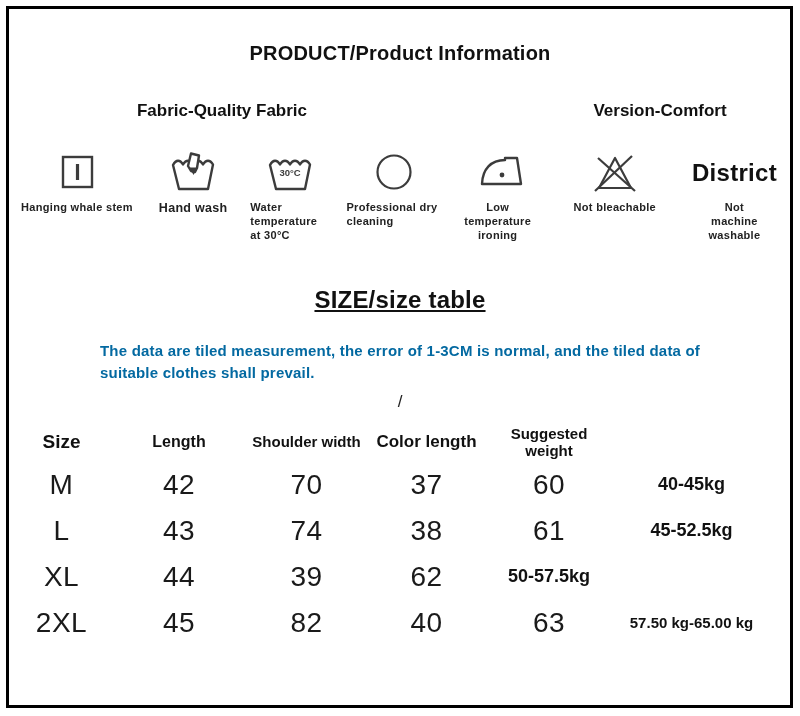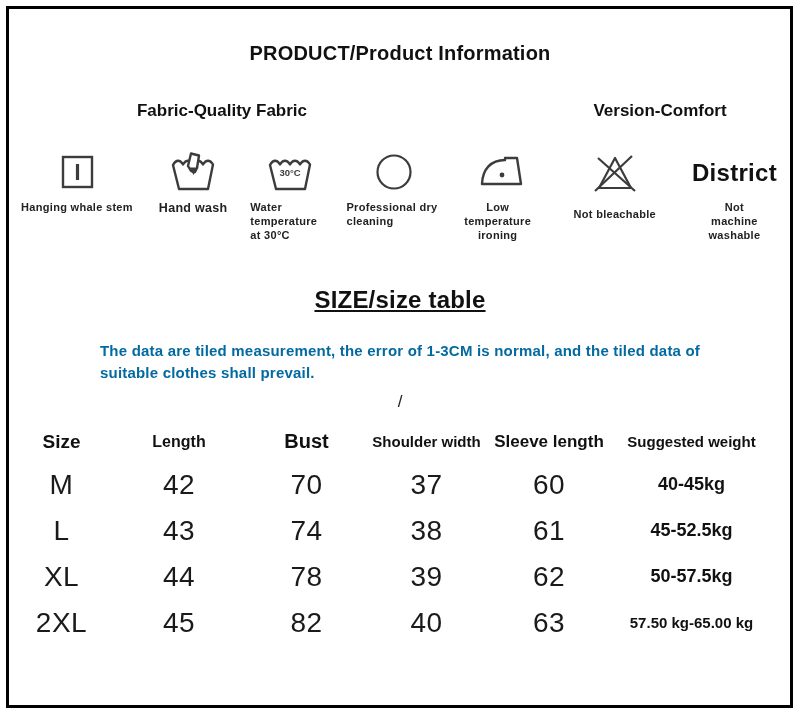--- a/index.html
+++ b/index.html
@@ -17,21 +17,21 @@
   .care-item{display:flex;flex-direction:column;align-items:center;}
   .care-item .iconbox{height:48px;display:flex;align-items:center;justify-content:center;}
   .care-item svg{display:block;}
   .care-label{margin-top:4px;font-size:11px;font-weight:bold;color:#222;letter-spacing:.3px;line-height:1.25;text-align:center;}
   .ci-0{width:118px;} .ci-0 .care-label{white-space:nowrap;}
   .ci-1{width:82px;}  .ci-1 .care-label{font-size:12.5px;}
   .ci-2{width:80px;}  .ci-2 .care-label{text-align:left;align-self:flex-start;width:78px;}
   .ci-3{width:96px;}  .ci-3 .care-label{text-align:left;align-self:flex-start;width:92px;}
   .ci-4{width:84px;}  .ci-4 .care-label{text-align:center;align-self:flex-start;width:78px;}
   .ci-5{width:80px;}  .ci-5 .care-label{text-align:left;align-self:flex-start;width:72px;}
-  .ci-6{width:112px;gap:7px;} .ci-6 .care-label{white-space:nowrap;}
+  .ci-6{width:112px;} .ci-6 .care-label{white-space:nowrap;}
   .ci-7{width:95px;}  .ci-7 .care-label{width:62px;}
   .district-word{font-size:24px;font-weight:bold;letter-spacing:.3px;line-height:48px;}
 
   .size-heading{margin-top:44px;text-align:center;font-size:24px;font-weight:bold;letter-spacing:.2px;text-decoration:underline;}
 
   .note{margin:26px 88px 0 100px;font-size:15px;font-weight:bold;line-height:1.45;letter-spacing:.2px;}
   .slash{margin-top:8px;text-align:center;font-size:17px;color:#222;}
 
   .size-table{margin:10px 0 4px 14px;}
   .trow{display:grid;grid-template-columns:95px 140px 115px 125px 120px 165px;align-items:center;}
@@ -135,23 +135,22 @@
   <div class="size-heading">SIZE/size table</div>
 
   <div class="note" style="color:#0369a1">The data are tiled measurement, the error of 1-3CM is normal, and the tiled data of suitable clothes shall prevail.</div>
 
   <div class="slash">/</div>
 
   <div class="size-table">
     <div class="trow thead">
       <div class="h0">Size</div>
       <div class="h1">Length</div>
-      <div class="h2">Bust</div>
       <div class="h3">Shoulder width</div>
-      <div class="h4">Sleeve length</div>
+      <div class="h4">Color length</div>
       <div class="h5">Suggested weight</div>
     </div>
 
     <div class="trow tbody-row">
       <div class="cell">M</div>
       <div class="cell">42</div>
       <div class="cell">70</div>
       <div class="cell">37</div>
       <div class="cell">60</div>
       <div class="wt">40-45kg</div>
@@ -162,21 +161,20 @@
       <div class="cell">43</div>
       <div class="cell">74</div>
       <div class="cell">38</div>
       <div class="cell">61</div>
       <div class="wt">45-52.5kg</div>
     </div>
 
     <div class="trow tbody-row">
       <div class="cell">XL</div>
       <div class="cell">44</div>
-      <div class="cell">78</div>
       <div class="cell">39</div>
       <div class="cell">62</div>
       <div class="wt">50-57.5kg</div>
     </div>
 
     <div class="trow tbody-row last">
       <div class="cell">2XL</div>
       <div class="cell">45</div>
       <div class="cell">82</div>
       <div class="cell">40</div>

